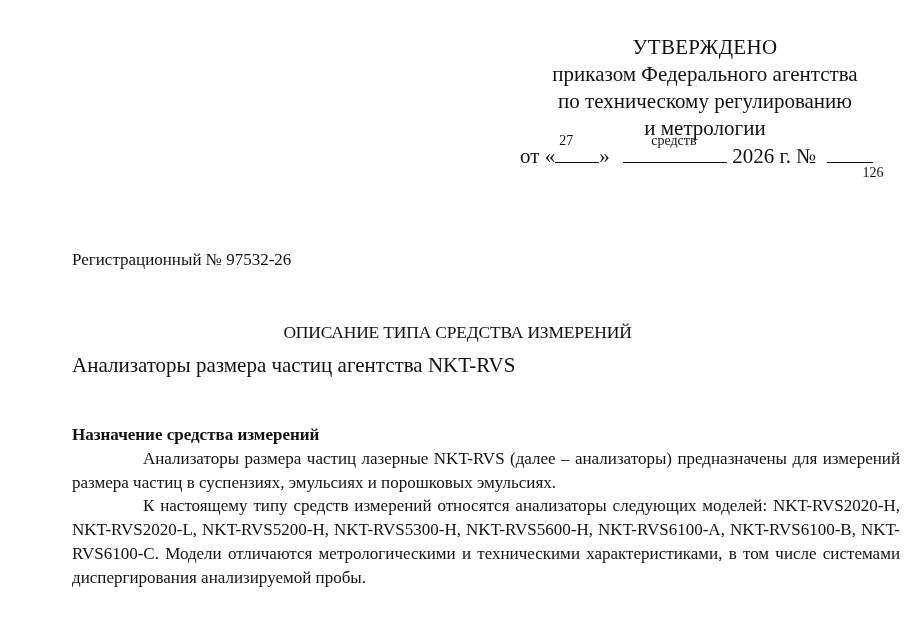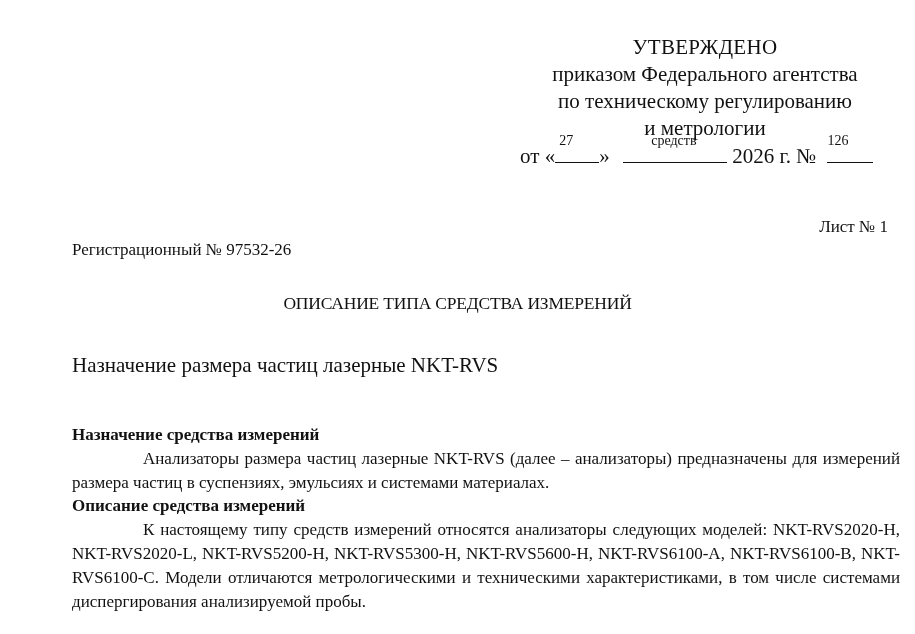--- a/index.html
+++ b/index.html
@@ -49,40 +49,40 @@
       left: 0;
       right: 2px;
       text-align: center;
       font-size: 14px;
       line-height: 14px;
     }
     .blank.day { width: 44px; }
     .blank.month { width: 104px; margin-left: 8px; }
     .blank.num { width: 46px; margin-left: 6px; }
     .blank.day .fill { text-align: left; left: 4px; }
-    .blank.num .fill { text-align: left; right: -10px; }
+    .blank.num .fill { text-align: right; right: -10px; margin-top: 32px; }
 
     .sheet {
       right: 27px;
       top: 215px;
       font-size: 17px;
       line-height: 23px;
       text-align: right;
     }
     .regnum {
       left: 72px;
-      top: 238px;
+      top: 248px;
       font-size: 17px;
       line-height: 23px;
     }
 
     .doc-title {
       left: 0;
       width: 915px;
-      top: 293px;
+      top: 322px;
       text-align: center;
       font-size: 17.5px;
       letter-spacing: -0.2px;
     }
     .type-name {
       left: 72px;
       top: 353px;
       font-size: 21px;
     }
 
@@ -117,30 +117,28 @@
 </div>
 
 <div class="abs date-line">
   <span>от «</span><span class="blank day"><span class="fill">27</span></span><span>»</span>
   <span class="blank month"><span class="fill">средств</span></span>
   <span>2026 г. №</span>
   <span class="blank num"><span class="fill">126</span></span>
 </div>
 
 <div class="abs sheet">
-  <div>Лист № 1</div>
 </div>
 
 <div class="abs regnum">Регистрационный № 97532-26</div>
 
 <div class="abs doc-title">ОПИСАНИЕ ТИПА СРЕДСТВА ИЗМЕРЕНИЙ</div>
 
-<div class="abs type-name">Назначение размера частиц лазерные NKT-RVS</div>
+<div class="abs type-name">Анализаторы размера частиц агентства NKT-RVS</div>
 
 <div class="abs section sec1">
   <h3>Назначение средства измерений</h3>
-  <p>Анализаторы размера частиц лазерные NKT-RVS (далее – анализаторы) предназначены для измерений размера частиц в суспензиях, эмульсиях и системами материалах.</p>
+  <p>Анализаторы размера частиц лазерные NKT-RVS (далее – анализаторы) предназначены для измерений размера частиц в суспензиях, эмульсиях и порошковых эмульсиях.</p>
 </div>
 
 <div class="abs section sec2">
-  <h3>Описание средства измерений</h3>
   <p>К настоящему типу средств измерений относятся анализаторы следующих моделей: NKT-RVS2020-H, NKT-RVS2020-L, NKT-RVS5200-H, NKT-RVS5300-H, NKT-RVS5600-H, NKT-RVS6100-A, NKT-RVS6100-B, NKT-RVS6100-C. Модели отличаются метрологическими и техническими характеристиками, в том числе системами диспергирования анализируемой пробы.</p>
 </div>
 
 </body></html>

